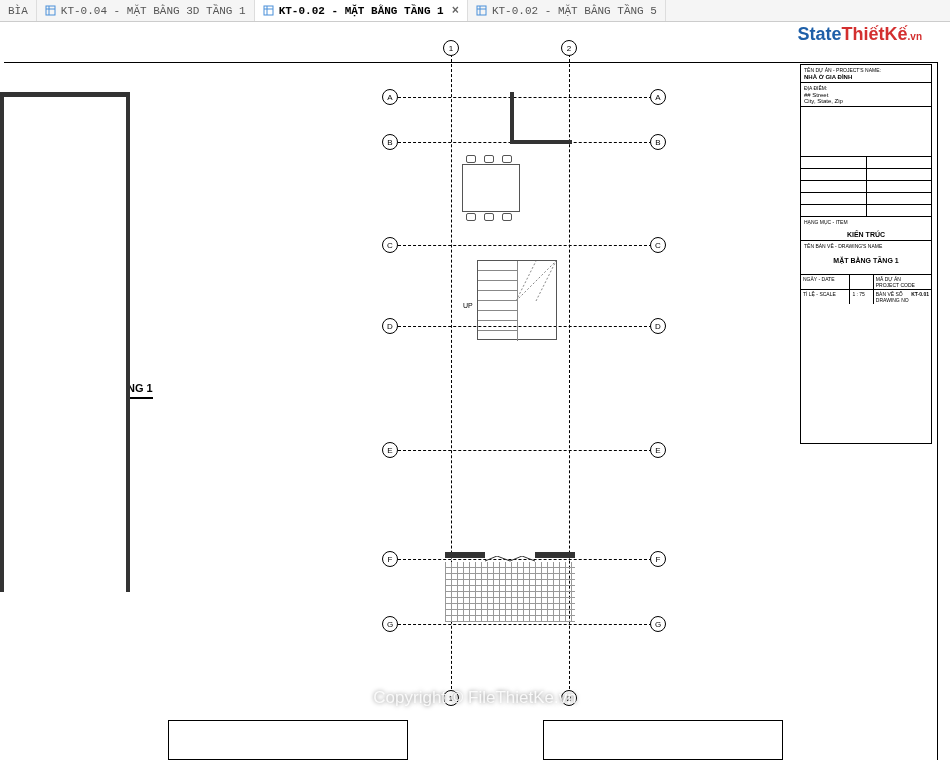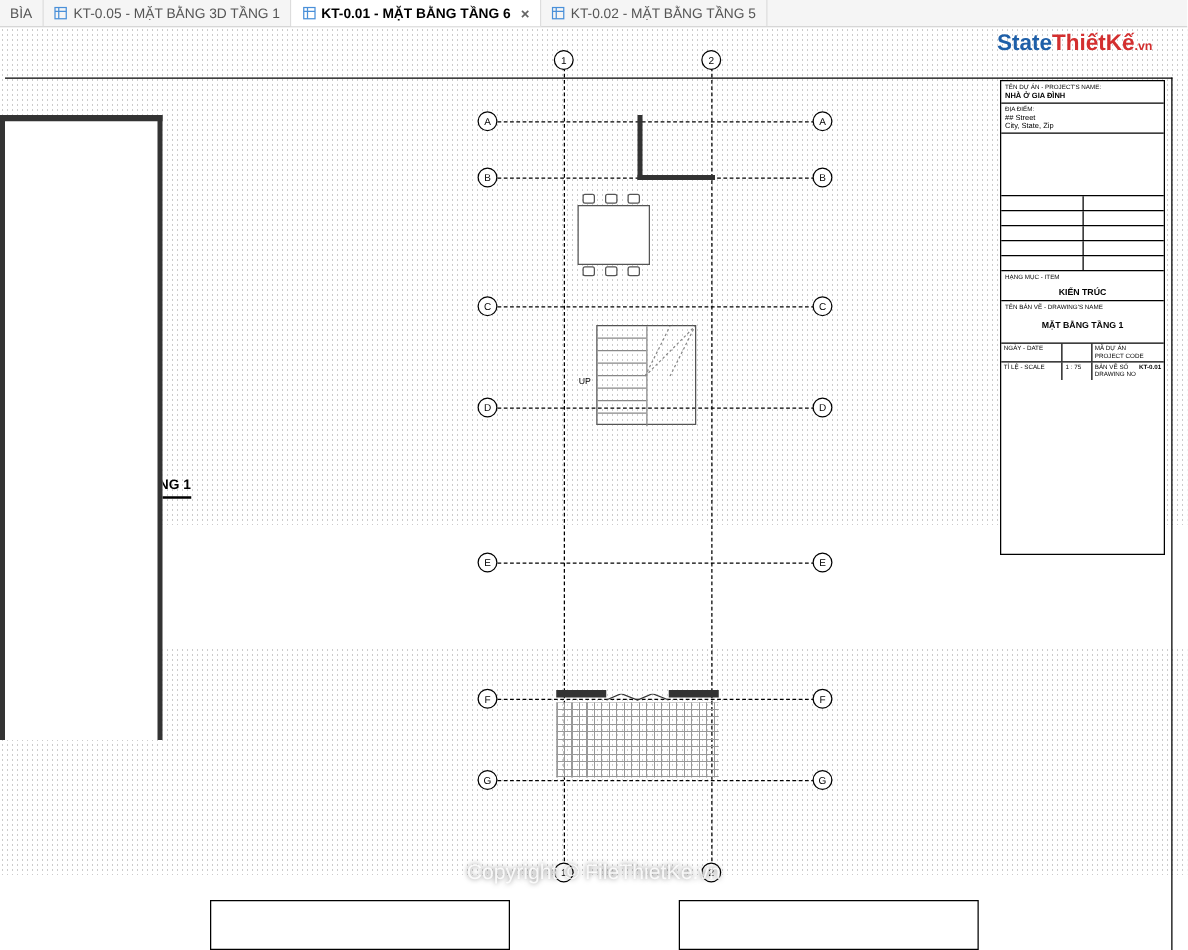--- a/index.html
+++ b/index.html
@@ -1,19 +1,19 @@
 <!DOCTYPE html>
 <html><head>
 <meta charset="utf-8">
 <style>
 * { margin: 0; padding: 0; box-sizing: border-box; }
 body { font-family: Arial, sans-serif; background: #fff; width: 950px; height: 760px; overflow: hidden; position: relative; }
 
 .tab-bar { height: 22px; background: #f5f5f5; display: flex; align-items: center; border-bottom: 1px solid #ccc; font-size: 11px; color: #555; }
-.tab { display: flex; align-items: center; padding: 0 8px; height: 100%; border-right: 1px solid #ddd; cursor: pointer; gap: 4px; }
+.tab { display: flex; align-items: center; padding: 0 8px; height: 100%; border-right: 1px solid #ddd; cursor: pointer; gap: 4px; font-family: Liberation Mono, monospace; }
 .tab.active { background: #fff; font-weight: bold; color: #000; }
 .tab-icon { width: 12px; height: 12px; display: inline-flex; align-items: center; justify-content: center; }
 .close-icon { margin-left: 4px; font-size: 12px; color: #666; cursor: pointer; }
 
 .watermark-logo { position: absolute; top: 24px; right: 28px; font-size: 18px; font-weight: bold; z-index: 100; }
 .watermark-logo .f { color: #1e5fa8; }
 .watermark-logo .t { color: #d32f2f; }
 .watermark-logo .vn { color: #d32f2f; font-size: 10px; }
 
 .canvas { position: absolute; top: 22px; left: 0; right: 0; bottom: 0; background: #fff; }
@@ -75,31 +75,31 @@
     <span>BÌA</span>
   </div>
   <div class="tab">
     <span class="tab-icon">
       <svg width="11" height="11" viewBox="0 0 11 11">
           <rect x="1" y="1" width="9" height="9" fill="none" stroke="#4a90d9" stroke-width="1"></rect>
           <line x1="1" y1="4" x2="10" y2="4" stroke="#4a90d9"></line>
           <line x1="4" y1="1" x2="4" y2="10" stroke="#4a90d9"></line>
         </svg>
     </span>
-    <span>KT-0.05 - MẶT BẰNG 3D TẦNG 1</span>
+    <span>KT-0.04 - MẶT BẰNG 3D TẦNG 1</span>
   </div>
   <div class="tab active">
     <span class="tab-icon">
       <svg width="11" height="11" viewBox="0 0 11 11">
           <rect x="1" y="1" width="9" height="9" fill="none" stroke="#4a90d9" stroke-width="1"></rect>
           <line x1="1" y1="4" x2="10" y2="4" stroke="#4a90d9"></line>
           <line x1="4" y1="1" x2="4" y2="10" stroke="#4a90d9"></line>
         </svg>
     </span>
-    <span>KT-0.01 - MẶT BẰNG TẦNG 6</span>
+    <span>KT-0.02 - MẶT BẰNG TẦNG 1</span>
     <span class="close-icon">×</span>
   </div>
   <div class="tab">
     <span class="tab-icon">
       <svg width="11" height="11" viewBox="0 0 11 11">
           <rect x="1" y="1" width="9" height="9" fill="none" stroke="#4a90d9" stroke-width="1"></rect>
           <line x1="1" y1="4" x2="10" y2="4" stroke="#4a90d9"></line>
           <line x1="4" y1="1" x2="4" y2="10" stroke="#4a90d9"></line>
         </svg>
     </span>

